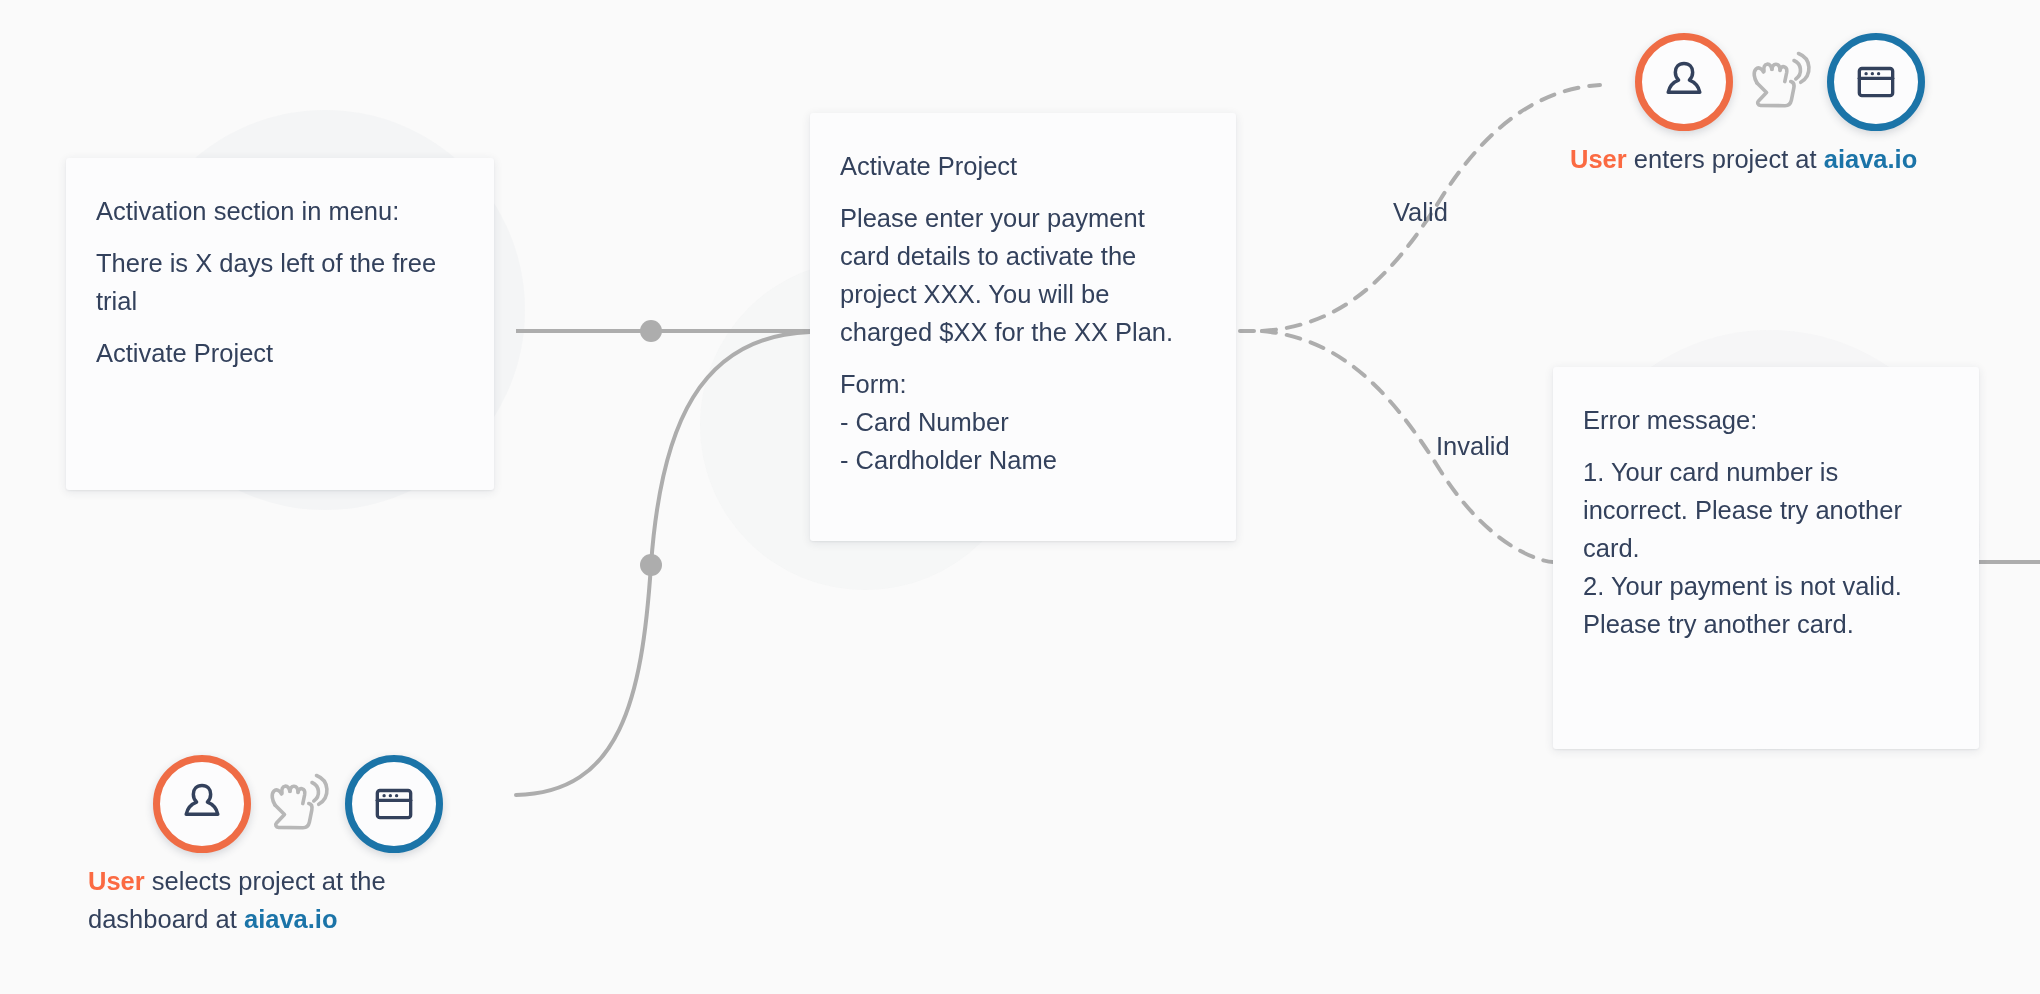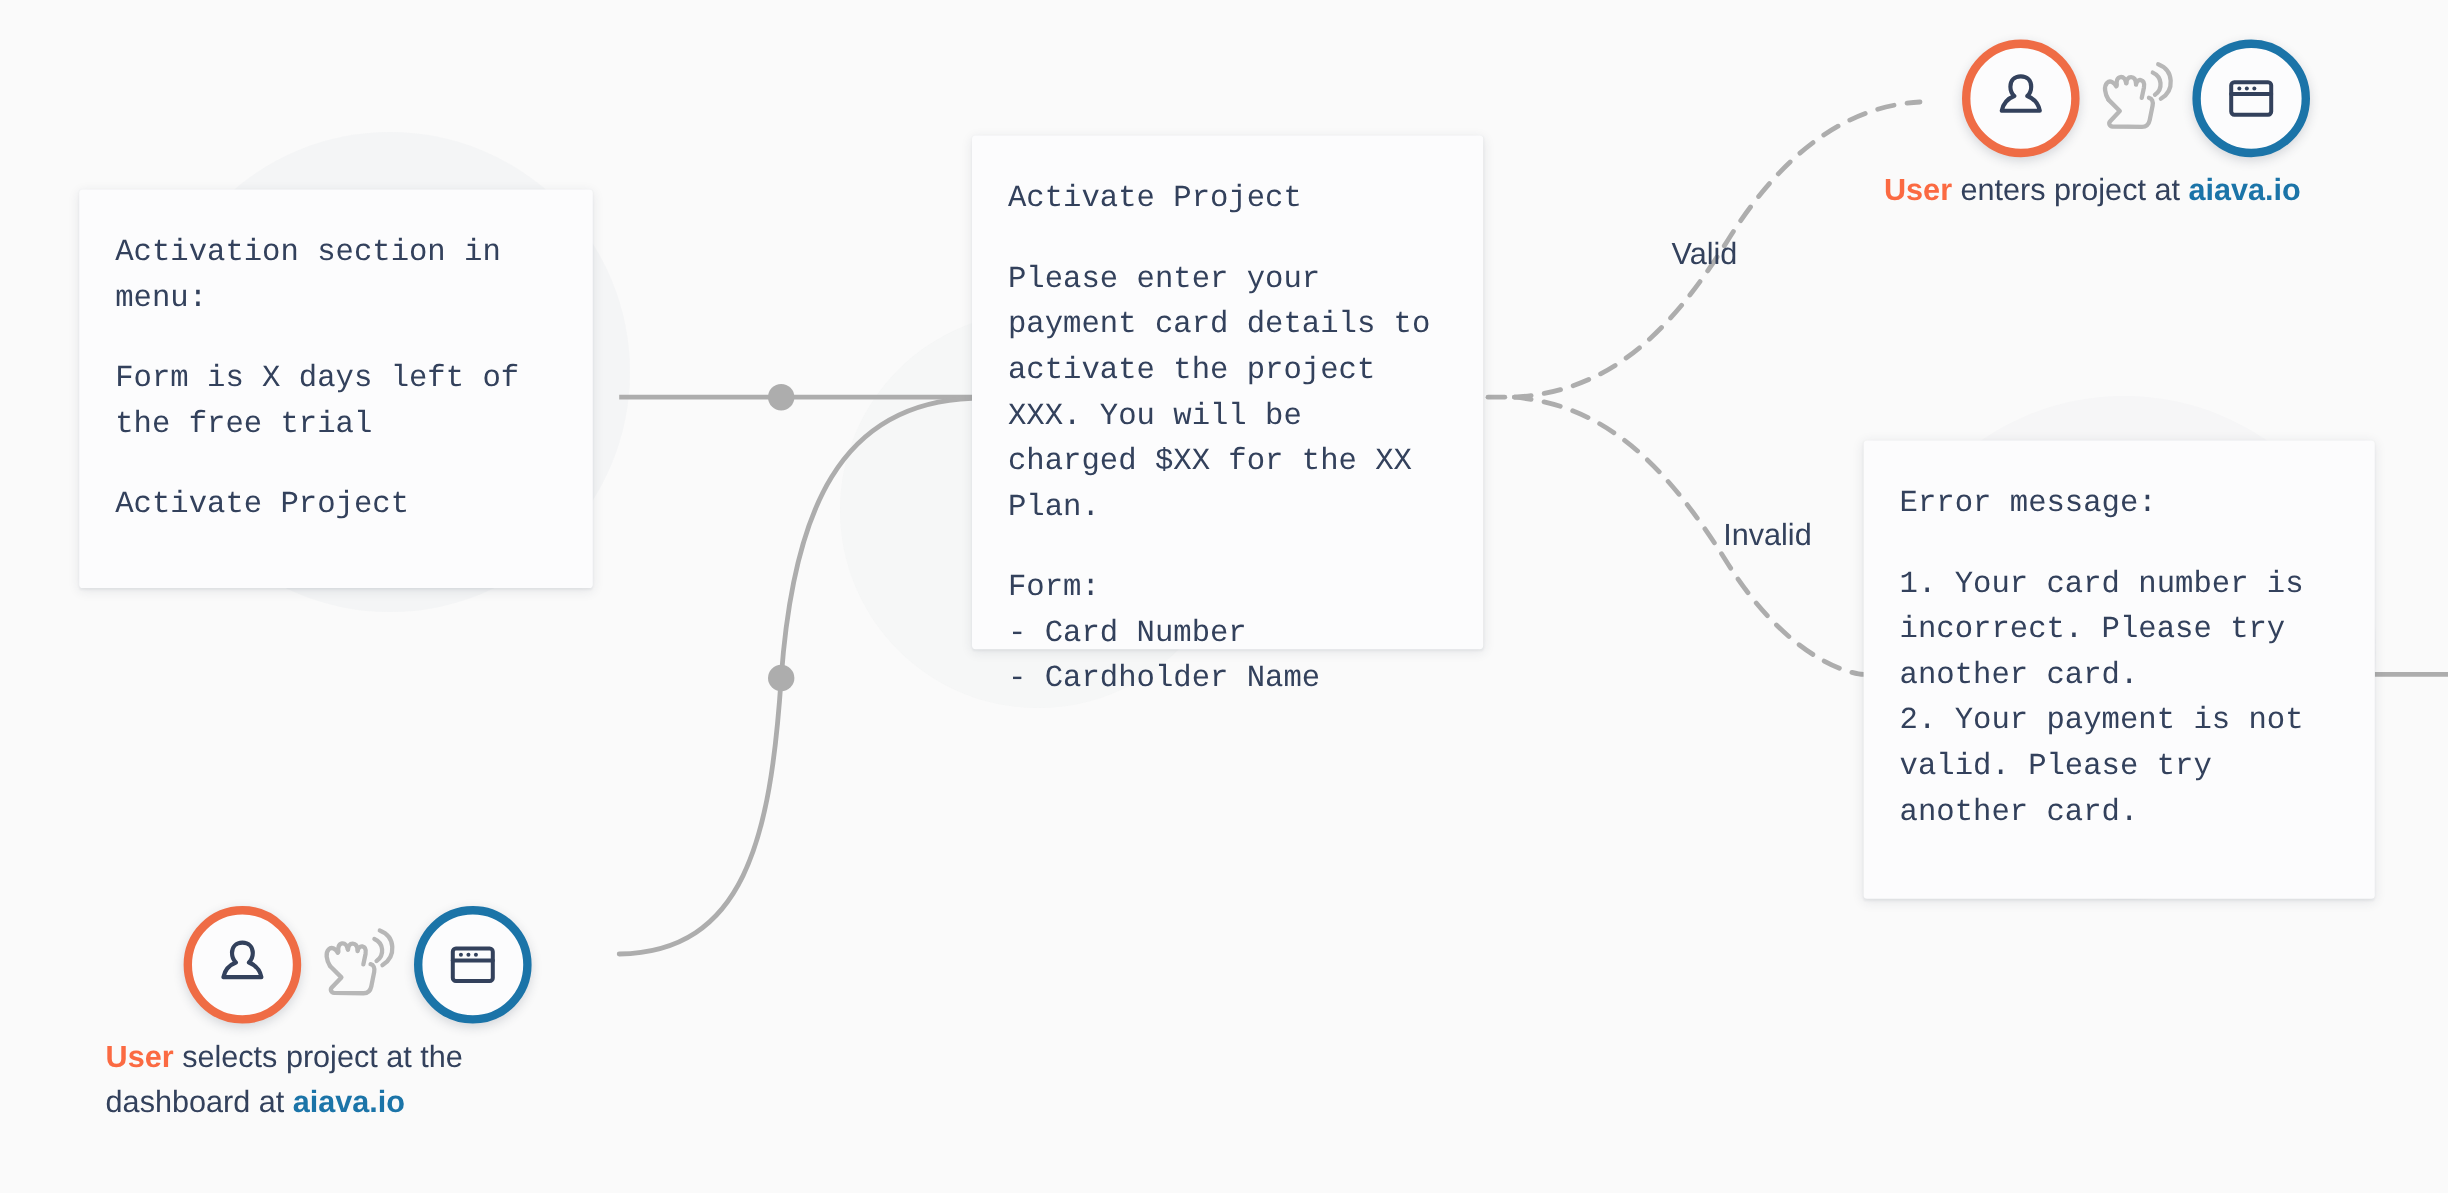--- a/index.html
+++ b/index.html
@@ -51,23 +51,22 @@
     background: #fcfcfd;
     border-radius: 3px;
     box-shadow: 0 2px 10px rgba(40,50,70,.10), 0 1px 2px rgba(40,50,70,.06);
     padding: 34px 36px 34px 30px;
   }
   .card p {
     font-size: 25.5px;
     line-height: 38px;
     color: #33415c;
     white-space: pre-line;
-    font-family: Liberation Mono, monospace;
-  }
-  .card p + p { margin-top: 29px; }
+  }
+  .card p + p { margin-top: 14px; }
 
   .card-activation {
     left: 66px;  top: 158px;
     width: 428px; height: 332px;
   }
   .card-activate-project {
     left: 810px; top: 113px;
     width: 426px; height: 428px;
   }
   .card-error {
@@ -147,21 +146,21 @@
 
     <path d="M 1262 331 C 1340 326 1390 280 1440 200 C 1490 120 1545 88 1600 85" stroke="#adadad" stroke-width="4" fill="none" stroke-dasharray="14 11" stroke-linecap="round"></path>
 
     <path d="M 1262 331 C 1340 338 1390 390 1440 470 C 1492 552 1545 562 1553 562" stroke="#adadad" stroke-width="4" fill="none" stroke-dasharray="14 11" stroke-linecap="round"></path>
 
     <path d="M 1979 562 L 2040 562" stroke="#adadad" stroke-width="4" fill="none"></path>
   </svg>
 
   <div class="card card-activation">
     <p>Activation section in menu:</p>
-    <p>Form is X days left of the free trial</p>
+    <p>There is X days left of the free trial</p>
     <p>Activate Project</p>
   </div>
 
   <div class="card card-activate-project">
     <p>Activate Project</p>
     <p>Please enter your payment card details to activate the project XXX. You will be charged $XX for the XX Plan.</p>
     <p><span>Form:</span><br><span>- Card Number</span><br><span>- Cardholder Name</span></p>
   </div>
 
   <div class="card card-error">

